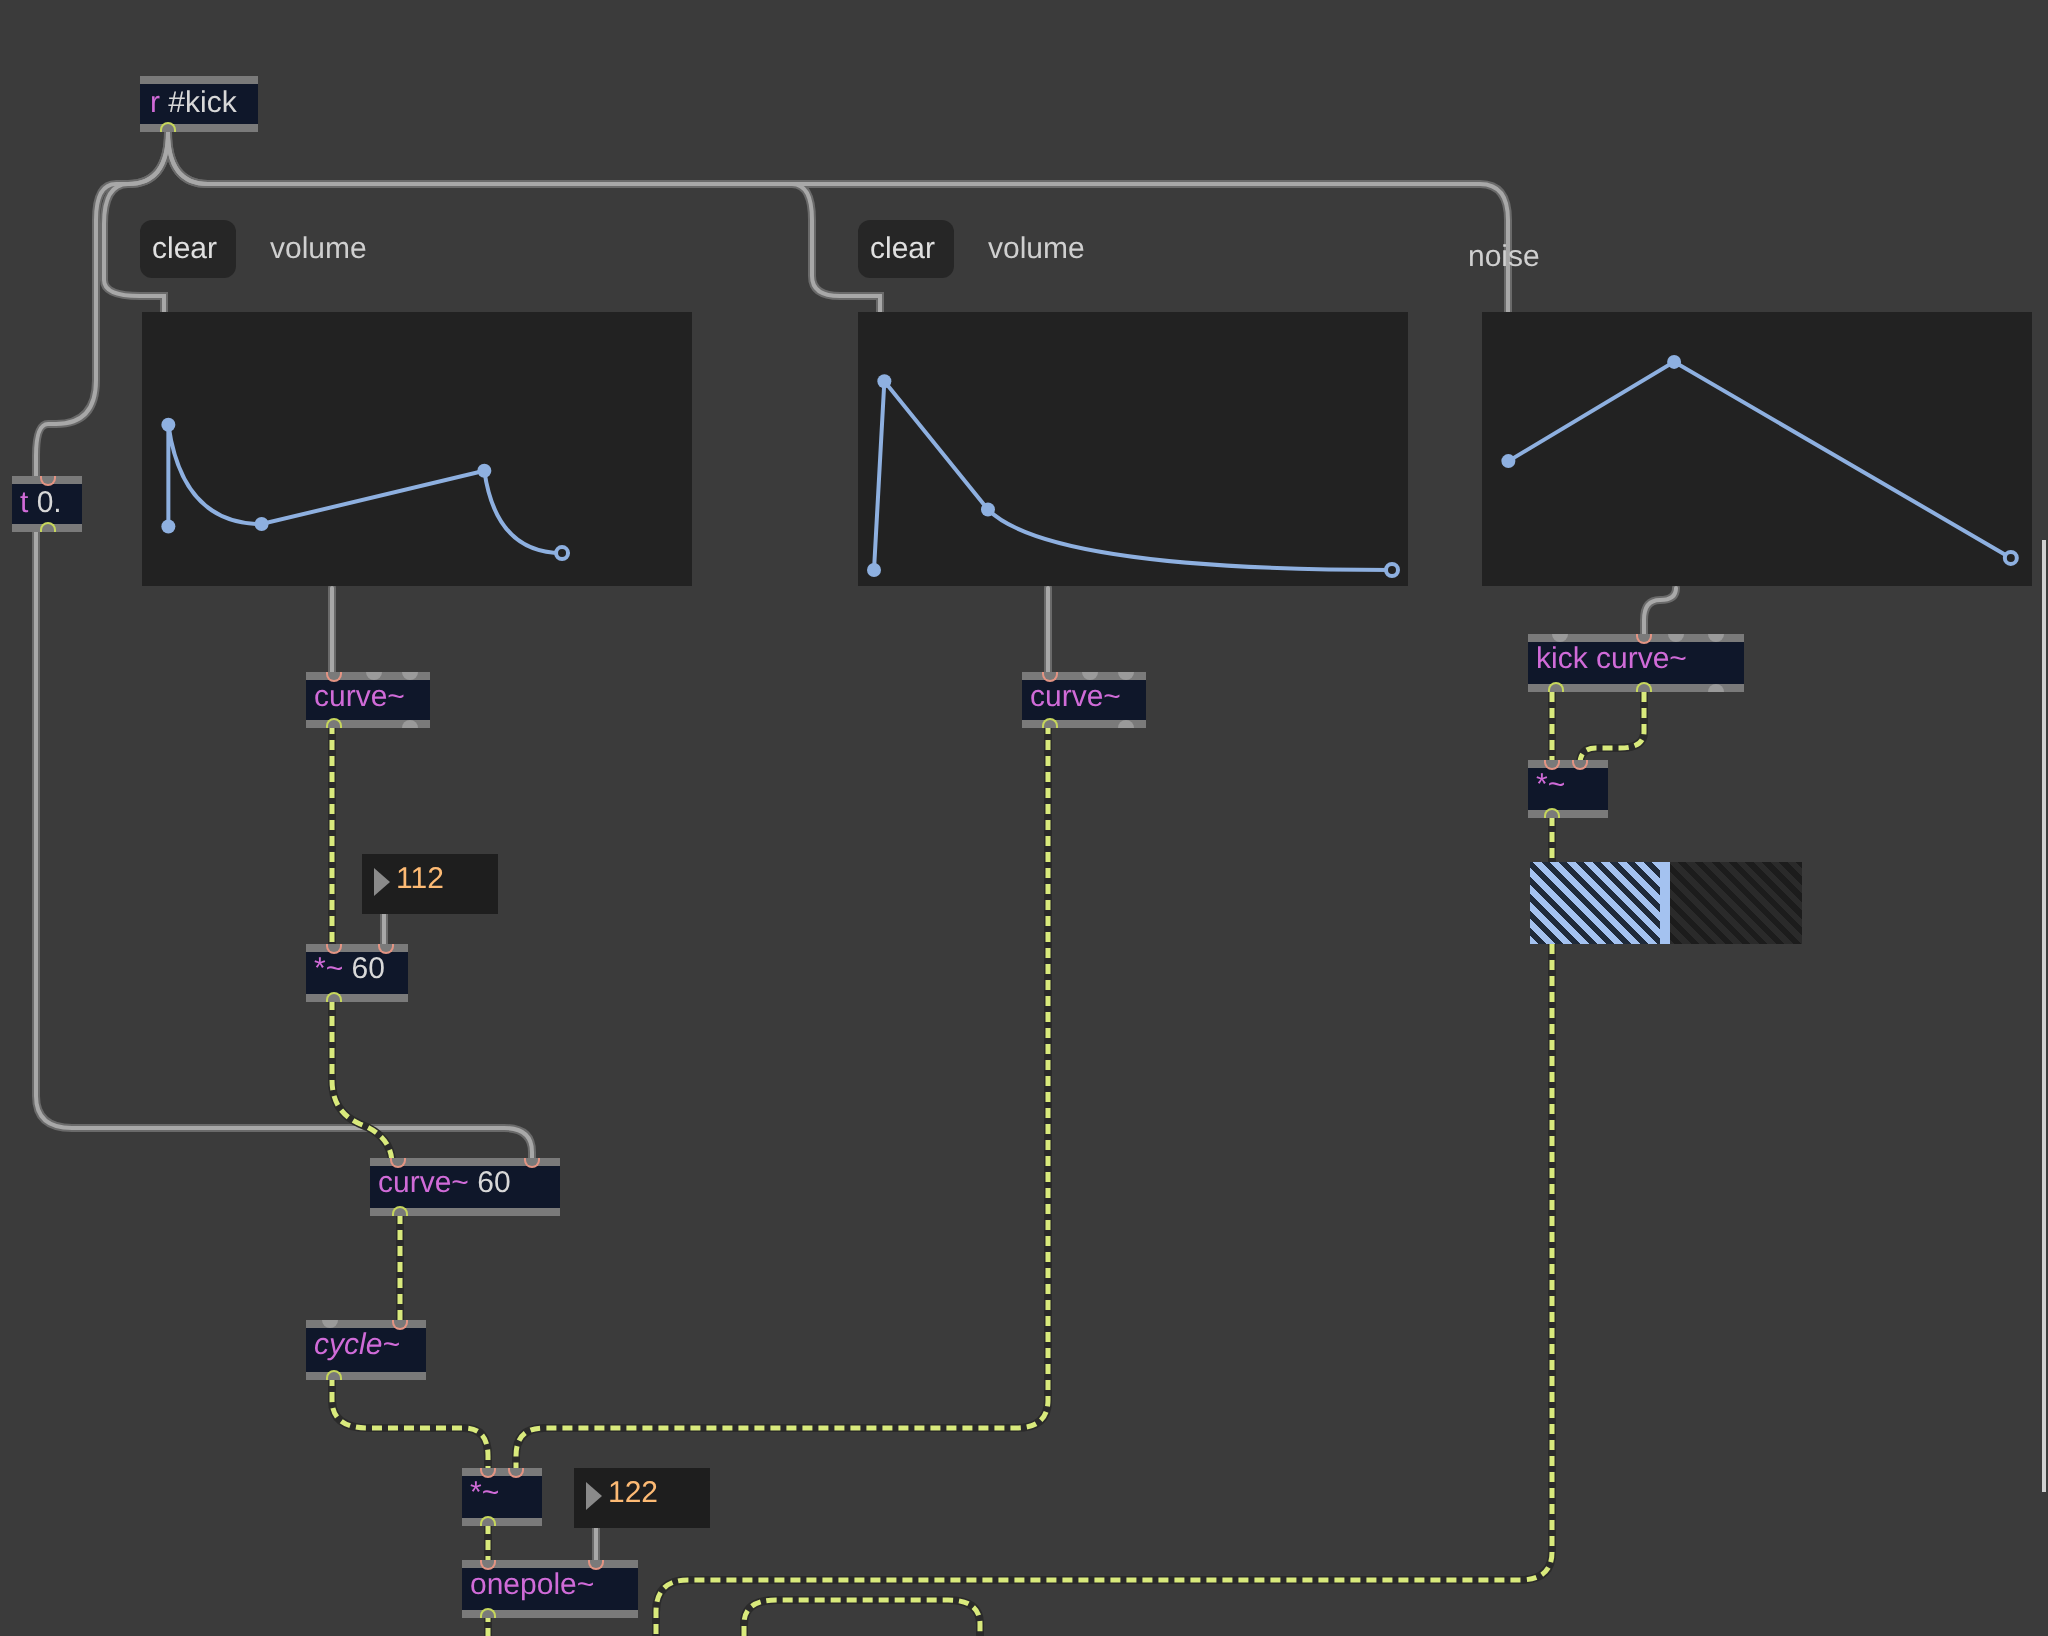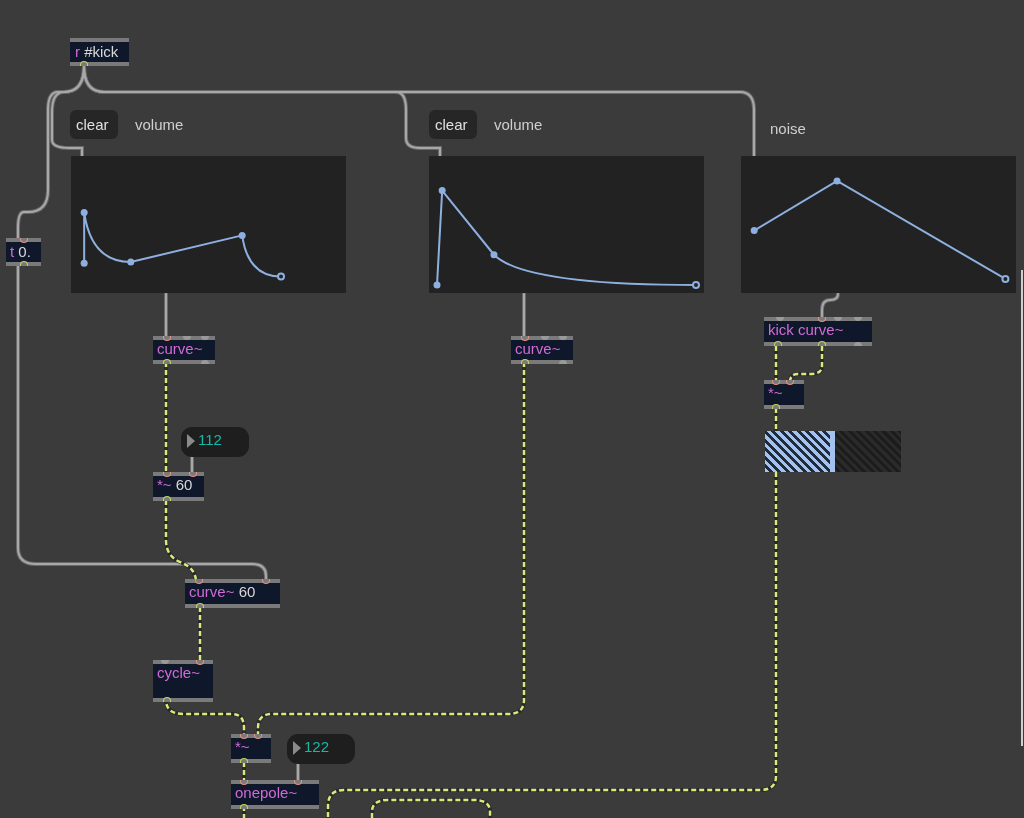--- a/index.html
+++ b/index.html
@@ -13,21 +13,21 @@
     .obj .txt { position:absolute; left:4px; top:4px; font-size:15px; line-height:18px; color:#d8d8d8; white-space:nowrap; }
     .obj .cls { color:#d06bd8; }
     .inlet { position:absolute; width:8px; height:5px; border-radius:0 0 6px 6px; border:1.5px solid #e39483; border-top:none; box-sizing:border-box; top:0; }
     .inlet.ghost { border-color:#b8b8b8; background:#9a9a9a; height:4px; border:none; }
     .outlet { position:absolute; width:8px; height:5px; border-radius:6px 6px 0 0; border:1.5px solid #c6d65c; border-bottom:none; box-sizing:border-box; bottom:0; }
     .outlet.ghost { border:none; background:#9a9a9a; height:4px; }
     .msg { position:absolute; background:#262626; border-radius:6px; color:#e0e0e0; font-size:15px; padding:6px 6px; box-sizing:border-box; }
     .comment { position:absolute; color:#cfcfcf; font-size:15px; }
     .func { position:absolute; background:#222222; }
     .func svg { position:absolute; left:0; top:0; width:100%; height:100%; }
-    .numbox { position:absolute; background:#1e1e1e; color:#14b8a6; font-size:15px; box-sizing:border-box;border-radius:11px; }
+    .numbox { position:absolute; background:#1e1e1e; color:#fdba74; font-size:15px; box-sizing:border-box; }
     .numbox .tri { position:absolute; left:6px; top:7px; width:0; height:0; border-left:8px solid #8a8a8a; border-top:7px solid transparent; border-bottom:7px solid transparent; }
     .numbox .val { position:absolute; left:17px; top:4px; }
     .meter { position:absolute; background:repeating-linear-gradient(45deg,#2a2a2a 0 3px,#1c1c1c 3px 6px); }
     .meter .fill { position:absolute; left:0; top:0; bottom:0; background:repeating-linear-gradient(45deg,#a4c2f0 0 3px,#1f2a3a 3px 6px); }
     .meter .cap { position:absolute; top:0; bottom:0; width:5px; background:#a4c2f0; }
     .edge-line { position:absolute; left:1021px; top:270px; width:2px; height:476px; background:#cfcfcf; }
   </style>
 </head>
 <body>
 
@@ -94,21 +94,21 @@
   <div class="bar top"></div>
   <div class="bar bot"></div>
   <div class="outlet" style="left:80px;left:10px;"></div>
   <div class="txt" style="left:5px;top:5px;"><span class="cls">r</span> <span>#kick</span></div>
 </div>
 
 <div class="msg" style="left:70px;top:110px;width:48px;height:29px;">clear</div>
 <div class="comment" style="left:135px;top:116px;">volume</div>
 <div class="msg" style="left:429px;top:110px;width:48px;height:29px;">clear</div>
 <div class="comment" style="left:494px;top:116px;">volume</div>
-<div class="comment" style="left:770px;top:120px;text-align:right;">noise</div>
+<div class="comment" style="left:734px;top:120px;text-align:right;">noise</div>
 
 <div class="obj" style="left:6px;top:238px;width:35px;height:28px;">
   <div class="bar top"></div>
   <div class="bar bot"></div>
   <div class="inlet" style="left:14px;"></div>
   <div class="outlet" style="left:14px;"></div>
   <div class="txt" style="left:4px;top:5px;"><span class="cls">t</span> <span>0.</span></div>
 </div>
 
 <div class="func" style="left:71px;top:156px;width:275px;height:137px;">
@@ -204,21 +204,21 @@
 
 <div class="obj" style="left:185px;top:579px;width:95px;height:29px;">
   <div class="bar top"></div>
   <div class="bar bot"></div>
   <div class="inlet" style="left:10px;"></div>
   <div class="inlet" style="left:77px;"></div>
   <div class="outlet" style="left:11px;"></div>
   <div class="txt"><span class="cls">curve~</span> <span>60</span></div>
 </div>
 
-<div class="obj" style="left:153px;top:660px;width:60px;height:42px;">
+<div class="obj" style="left:153px;top:660px;width:60px;height:30px;font-style:italic;">
   <div class="bar top"></div>
   <div class="bar bot"></div>
   <div class="inlet ghost" style="left:8px;"></div>
   <div class="inlet" style="left:43px;"></div>
   <div class="outlet" style="left:10px;"></div>
   <div class="txt cls">cycle~</div>
 </div>
 
 <div class="obj" style="left:231px;top:734px;width:40px;height:29px;">
   <div class="bar top"></div>

